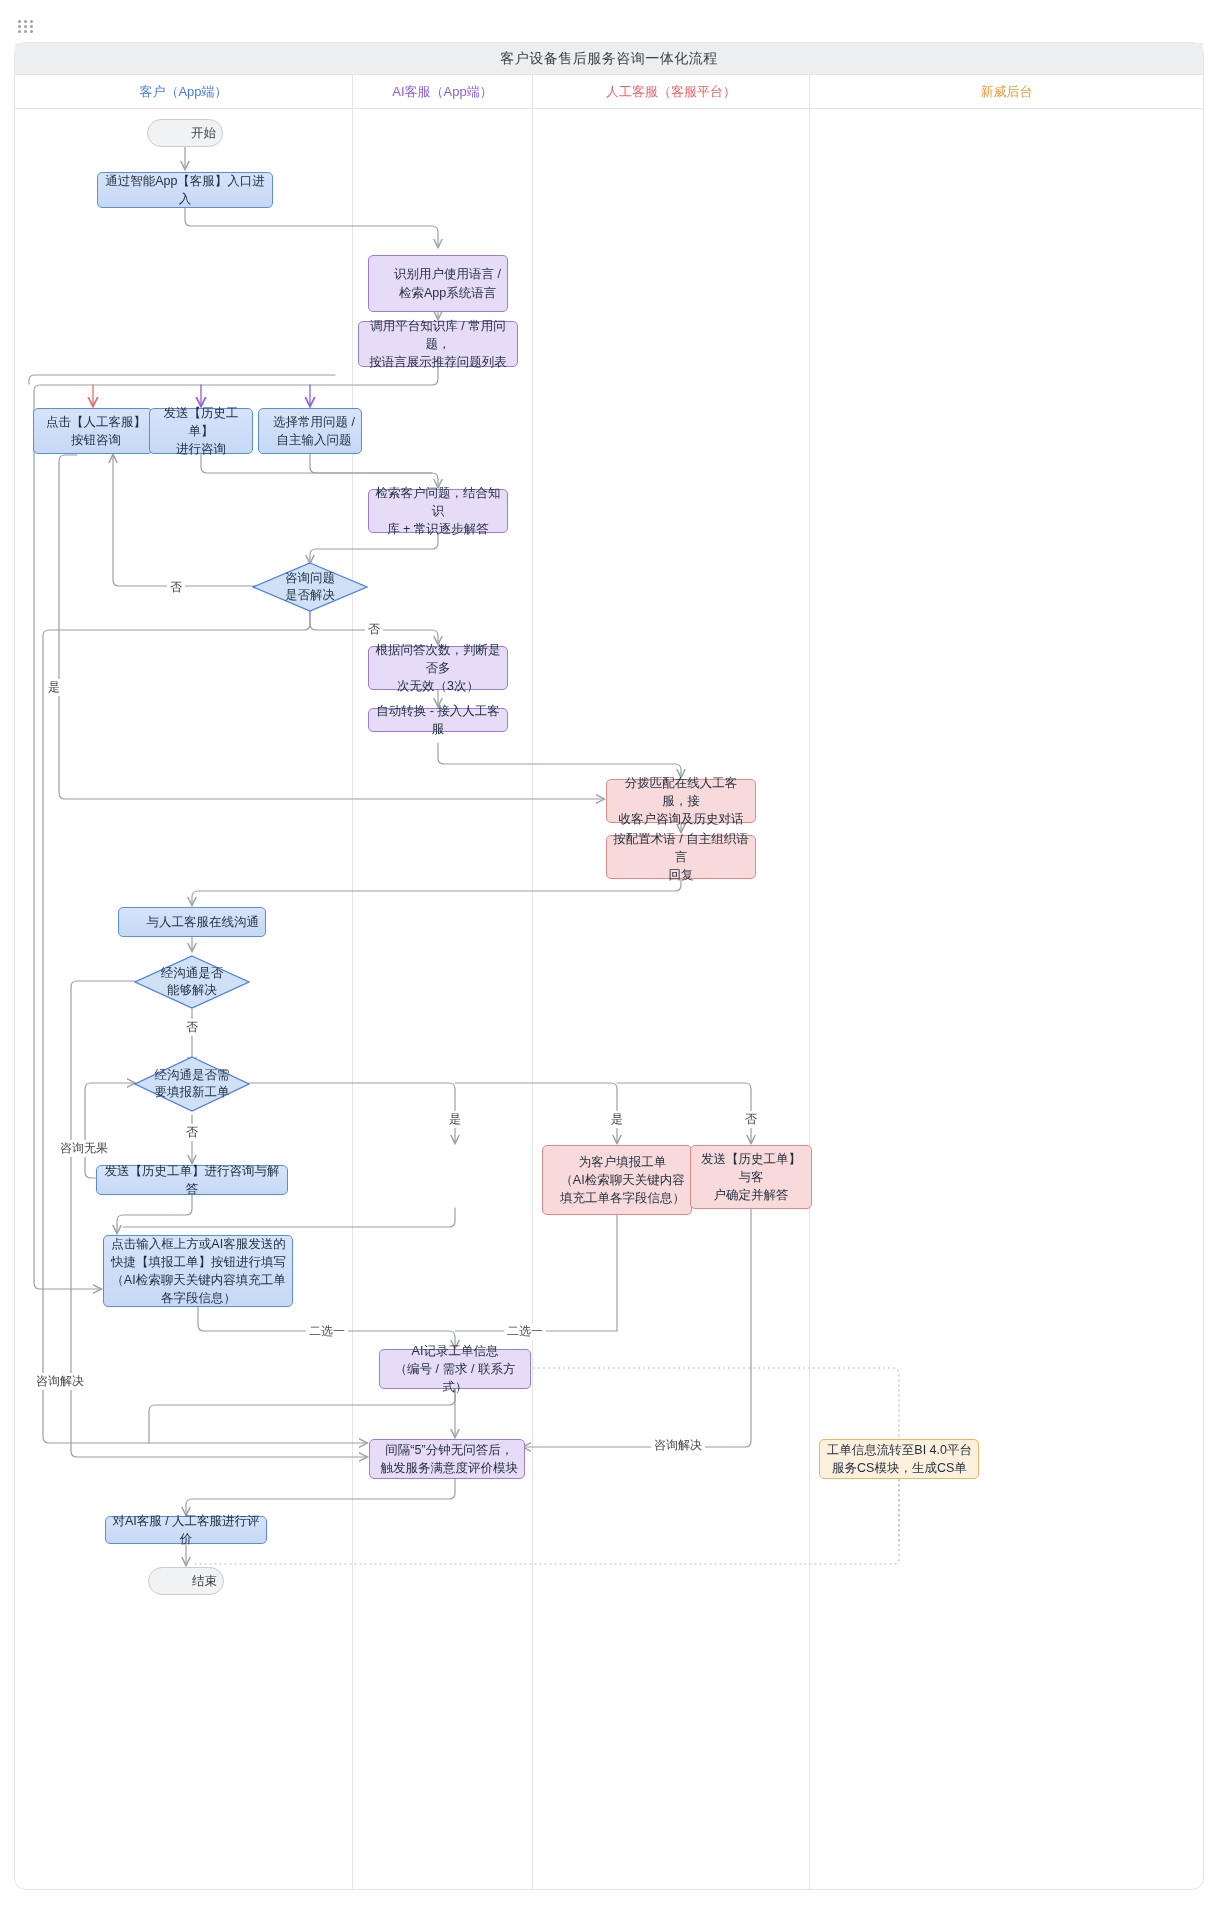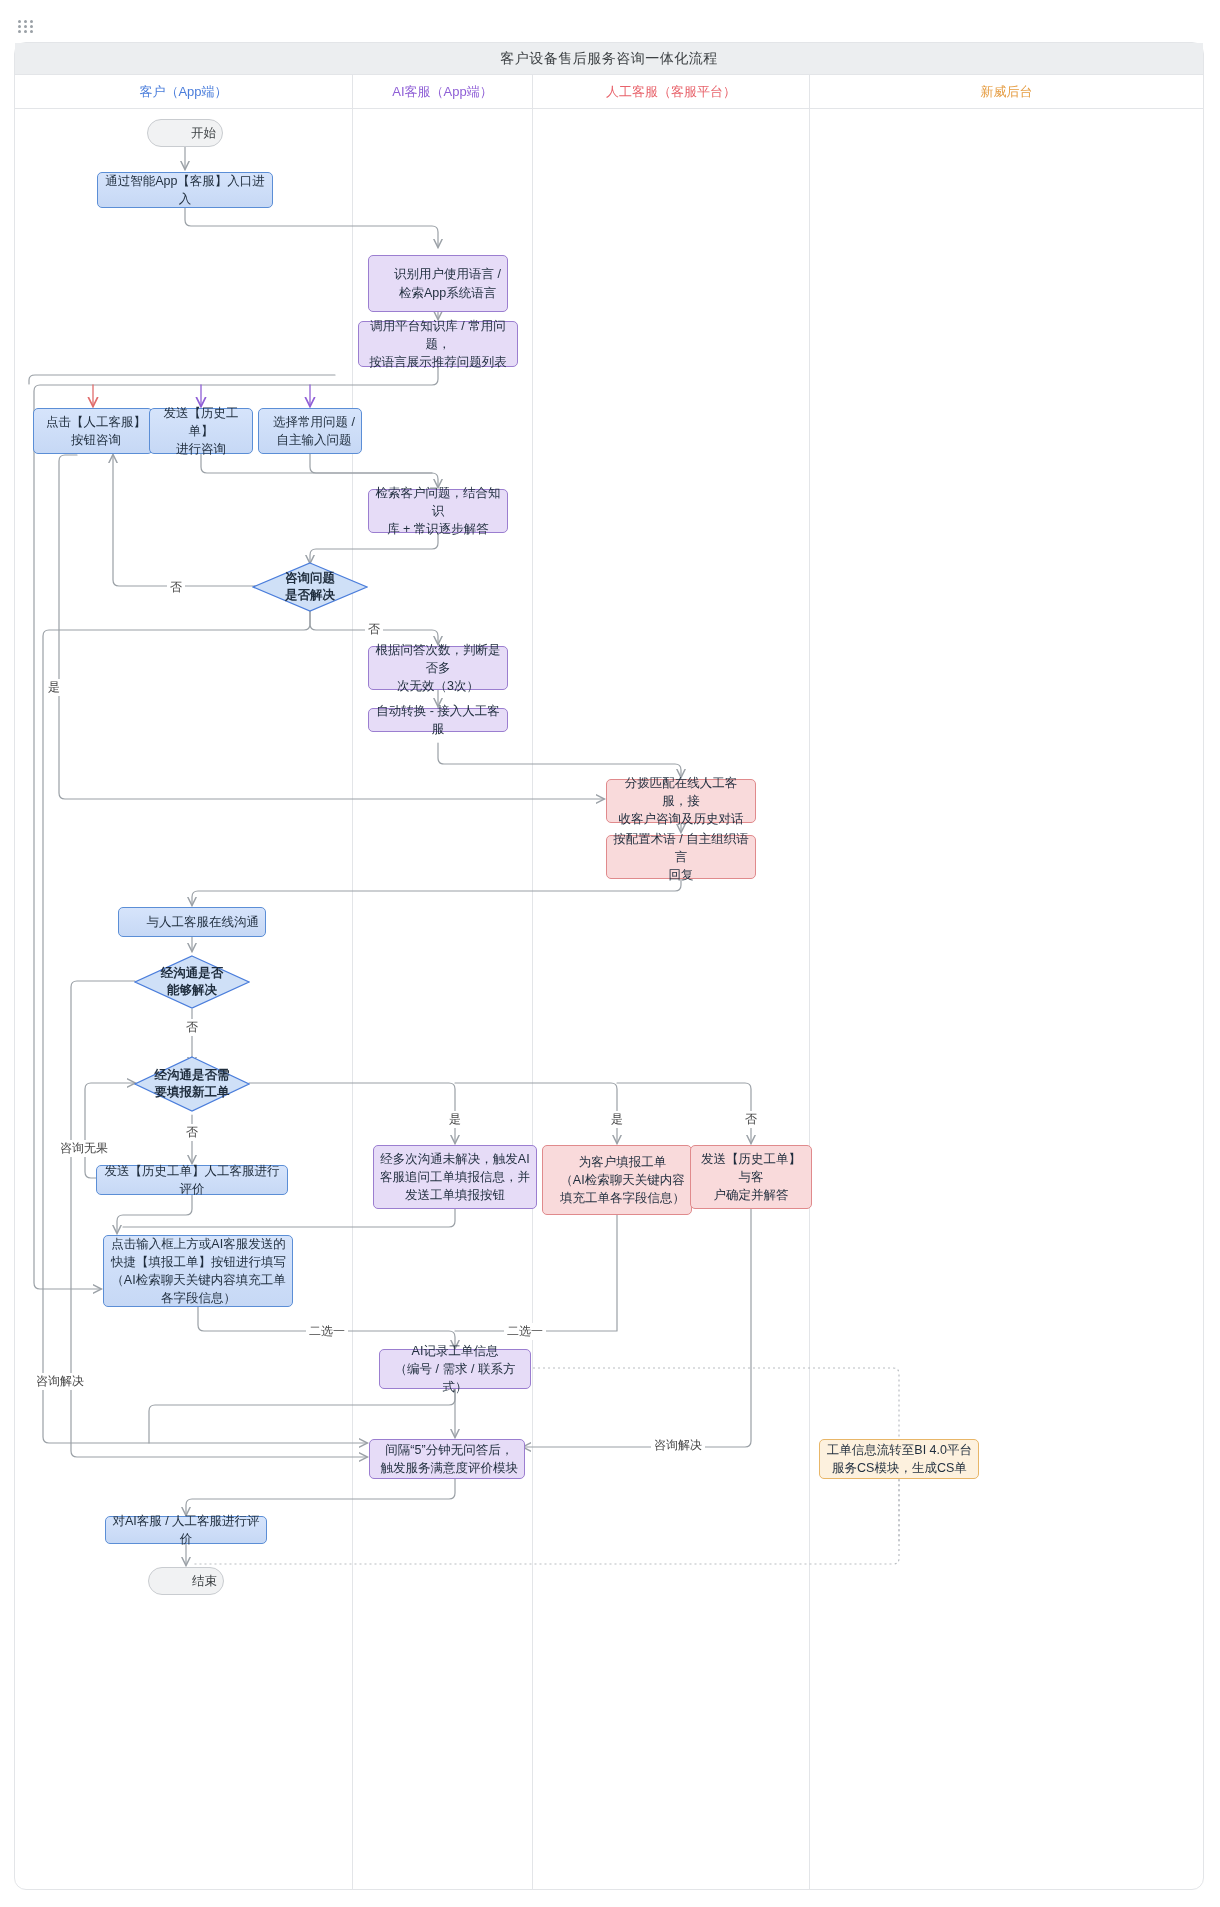--- a/index.html
+++ b/index.html
@@ -25,21 +25,21 @@
   .nodes{position:absolute;left:0;top:0;width:1190px;height:1848px;}
   .node{position:absolute;box-sizing:border-box;display:flex;align-items:center;
         justify-content:flex-end;text-align:center;line-height:1.45;}
   .n-text{padding:0 6px;white-space:pre-line;}
   .n-term{background:#f1f2f3;border:1px solid #c9ccd0;border-radius:16px;color:#3c4043;font-size:12.5px;}
   .n-cust{background:#ccdcf7;border:1px solid #5b8ed6;border-radius:5px;color:#1f2d3d;font-size:12.5px;
           background:linear-gradient(#d6e4fb,#c6d8f5);}
   .n-ai{background:#e6dcf7;border:1px solid #9b7ed0;border-radius:5px;color:#1f2d3d;font-size:12.5px;}
   .n-hum{background:#f9dadb;border:1px solid #e08a8c;border-radius:5px;color:#1f2d3d;font-size:12.5px;}
   .n-bk{background:#fdf1de;border:1px solid #e8b668;border-radius:5px;color:#1f2d3d;font-size:12.5px;}
-  .diamond{position:absolute;font-weight:bold;}
+  .diamond{position:absolute;}
   .diamond .dlabel{position:absolute;left:0;top:0;width:100%;height:100%;display:flex;
          align-items:center;justify-content:center;text-align:center;font-size:12.5px;
          color:#1f2d3d;line-height:1.4;white-space:pre-line;}
   .elabel{position:absolute;font-size:12px;color:#444;background:#fff;padding:0 3px;white-space:nowrap;}
 </style>
 </head>
 <body>
 
 <div id="page">
 
@@ -249,28 +249,23 @@
 
       <div class="diamond" style="left:119px;top:1013px;width:116px;height:56px">
         <svg width="116" height="56" viewBox="0 0 116 56">
           <polygon points="58,1 115,28 58,55 1,28" fill="#cfe0f7" stroke="#4a7ddb" stroke-width="1.2"></polygon>
         </svg>
         <span class="dlabel">经沟通是否需
 要填报新工单</span>
       </div>
 
       <div class="node n-cust" style="left:81px;top:1122px;width:192px;height:30px">
-        <span class="n-text">发送【历史工单】人工客服进行评价</span>
-      </div>
-
-      <div class="node n-ai" style="left:358px;top:1102px;width:164px;height:64px">
-        <span class="n-text">经多次沟通未解决，触发AI
-客服追问工单填报信息，并
-发送工单填报按钮</span>
-      </div>
+        <span class="n-text">发送【历史工单】进行咨询与解答</span>
+      </div>
+
 
       <div class="node n-hum" style="left:527px;top:1102px;width:150px;height:70px">
         <span class="n-text">为客户填报工单
 （AI检索聊天关键内容
 填充工单各字段信息）</span>
       </div>
 
       <div class="node n-hum" style="left:675px;top:1102px;width:122px;height:64px">
         <span class="n-text">发送【历史工单】与客
 户确定并解答</span>

